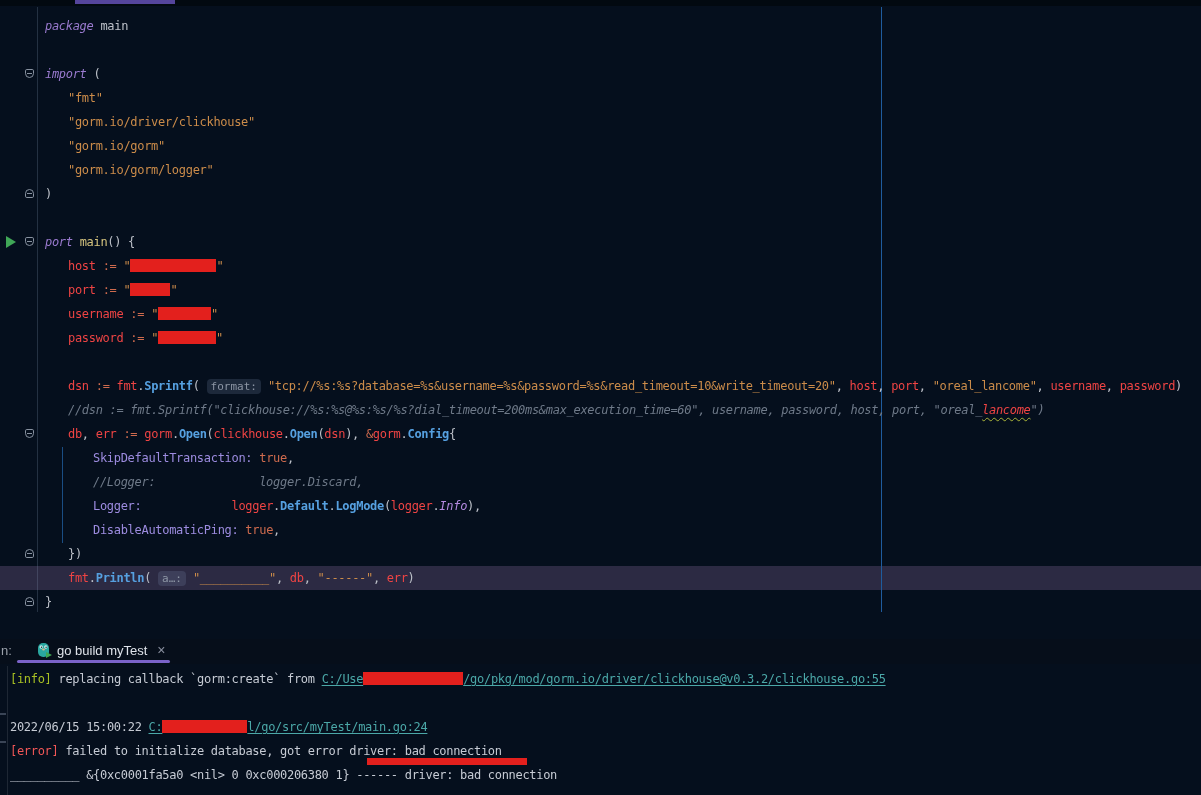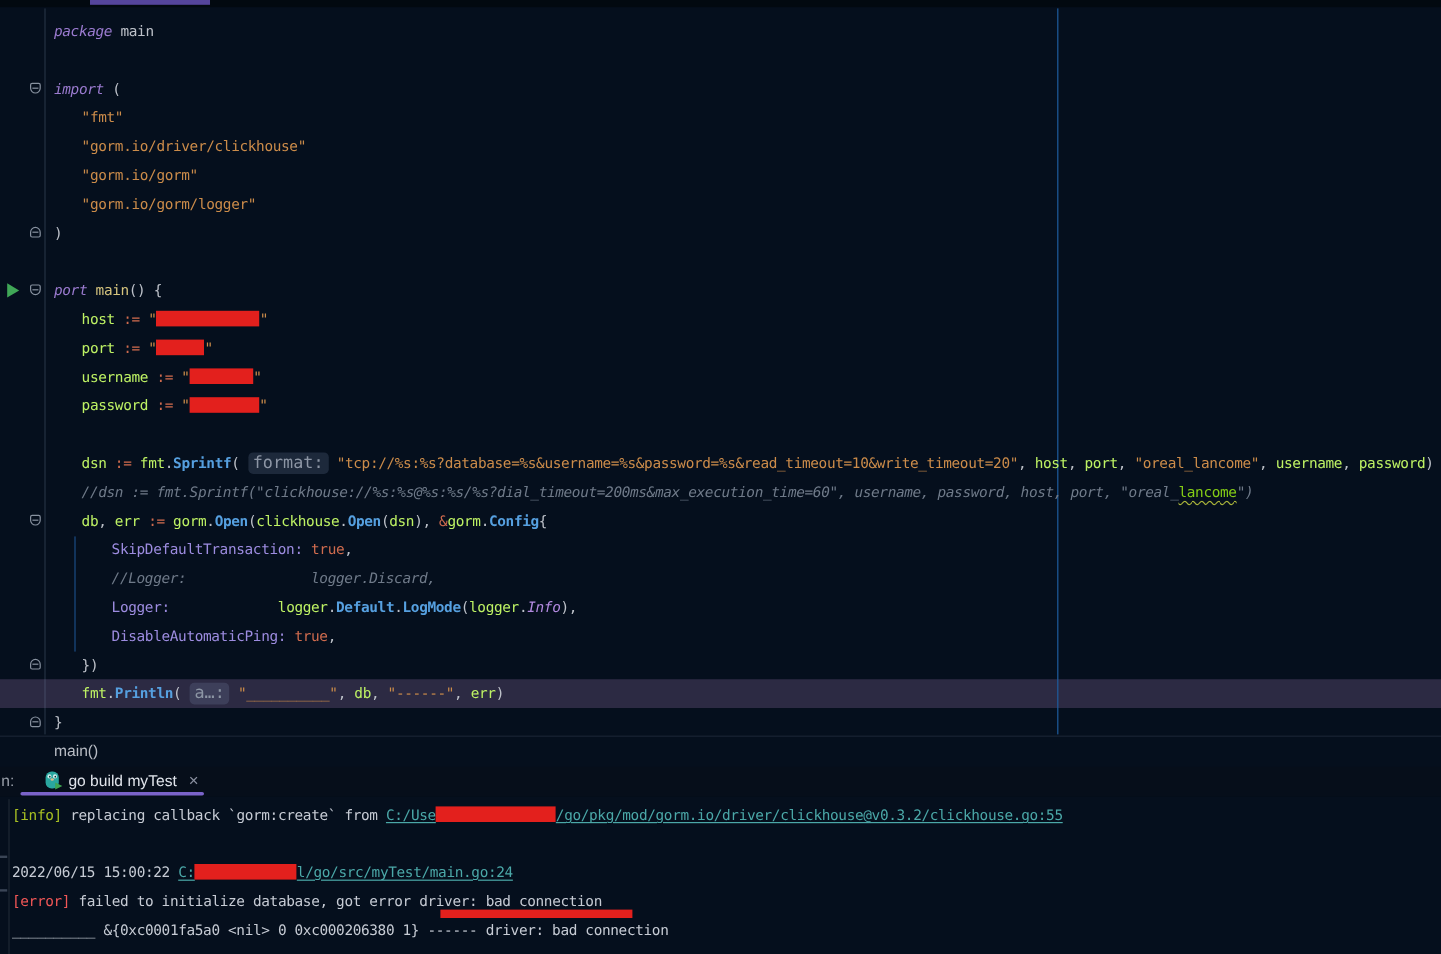--- a/index.html
+++ b/index.html
@@ -11,30 +11,30 @@
   
   .gutter-line{position:absolute;left:37px;top:7px;width:1px;height:605px;background:rgba(130,150,180,.25);}
   .margin-guide{position:absolute;left:881px;top:7px;width:1px;height:605px;background:#1f5c9e;}
   .indent-guide{position:absolute;left:62px;top:447px;width:1px;height:96px;background:#1f5c9e;opacity:.8;}
   .hl-row{position:absolute;left:0;top:566px;width:1201px;height:24px;background:#2c2a43;}
   
   .code-line{position:absolute;height:24px;line-height:24px;font-size:12px;letter-spacing:-.3px;white-space:pre;}
   .code-line span{white-space:pre;}
   .tk-kw{color:#9b7bd0;font-style:italic;}
   .tk-fn{color:#d6c47e;}
-  .tk-var{color:#bef264;}
+  .tk-var{color:#ef4444;}
   .tk-str{color:#cc8c4a;}
   .tk-op{color:#cf6b4e;}
   .tk-meth{color:#56a0e0;font-weight:bold;}
   .tk-field{color:#9d8ce0;margin-top:40px;}
   .tk-cm{color:#6f7a89;font-style:italic;}
-  .tk-cmw{color:#84cc16;text-decoration:underline wavy #a8b339 1px;text-underline-offset:3px;}
+  .tk-cmw{color:#ef4444;font-style:italic;text-decoration:underline wavy #a8b339 1px;text-underline-offset:3px;}
   .tk-it{color:#b38ae0;font-style:italic;}
   .tk-pl{color:#bdc1c9;}
-  .tk-hint{color:#8d96a5;background:rgba(140,160,200,.18);border-radius:4px;padding:1px 4px;font-size:14px;letter-spacing:0;}
+  .tk-hint{color:#8d96a5;background:rgba(140,160,200,.18);border-radius:4px;padding:1px 4px;font-size:11px;letter-spacing:0;}
   .tk-redact,.ck-redact{display:inline-block;background:#e3201d;height:13px;vertical-align:-2px;}
   
   .fold{position:absolute;left:25px;width:9px;height:9px;border:1px solid #8892a0;box-sizing:border-box;background:#050f1d;z-index:3;}
   .fold.open{border-radius:2px 2px 5px 5px;}
   .fold.end{border-radius:5px 5px 2px 2px;}
   .fold i{position:absolute;left:1px;right:1px;top:3px;height:1px;background:#8892a0;}
   .run-play{position:absolute;left:6px;width:0;height:0;border-left:10px solid #40a757;border-top:6px solid transparent;border-bottom:6px solid transparent;}
   
   .breadcrumb-row{position:absolute;left:0;top:613px;width:1201px;height:26px;border-top:1px solid #1a2433;
       font-family:"Liberation Sans",sans-serif;font-size:13px;color:#b8bcc4;}
@@ -110,23 +110,20 @@
       </div>
       <div class="fold end" style="top: 549px;">
         <i></i>
       </div>
       <div class="fold end" style="top: 597px;">
         <i></i>
       </div>
       <div class="run-play" style="top: 236px;"></div>
     </div>
 
-  <div class="breadcrumb-row">
-    <span class="bc">main()</span>
-  </div>
 
   <div class="runbar">
     <span class="cutlbl">n:</span>
     <div class="tab">
       <span class="gopher">
         <svg width="16" height="17" viewBox="0 0 16 17">
           <rect x="1" y="1" width="11" height="14" rx="5" fill="#2aa7a0"></rect>
           <circle cx="4.2" cy="5" r="1.7" fill="#cfeeee"></circle>
           <circle cx="8.8" cy="5" r="1.7" fill="#cfeeee"></circle>
           <circle cx="4.5" cy="5.2" r="0.7" fill="#12312f"></circle>

